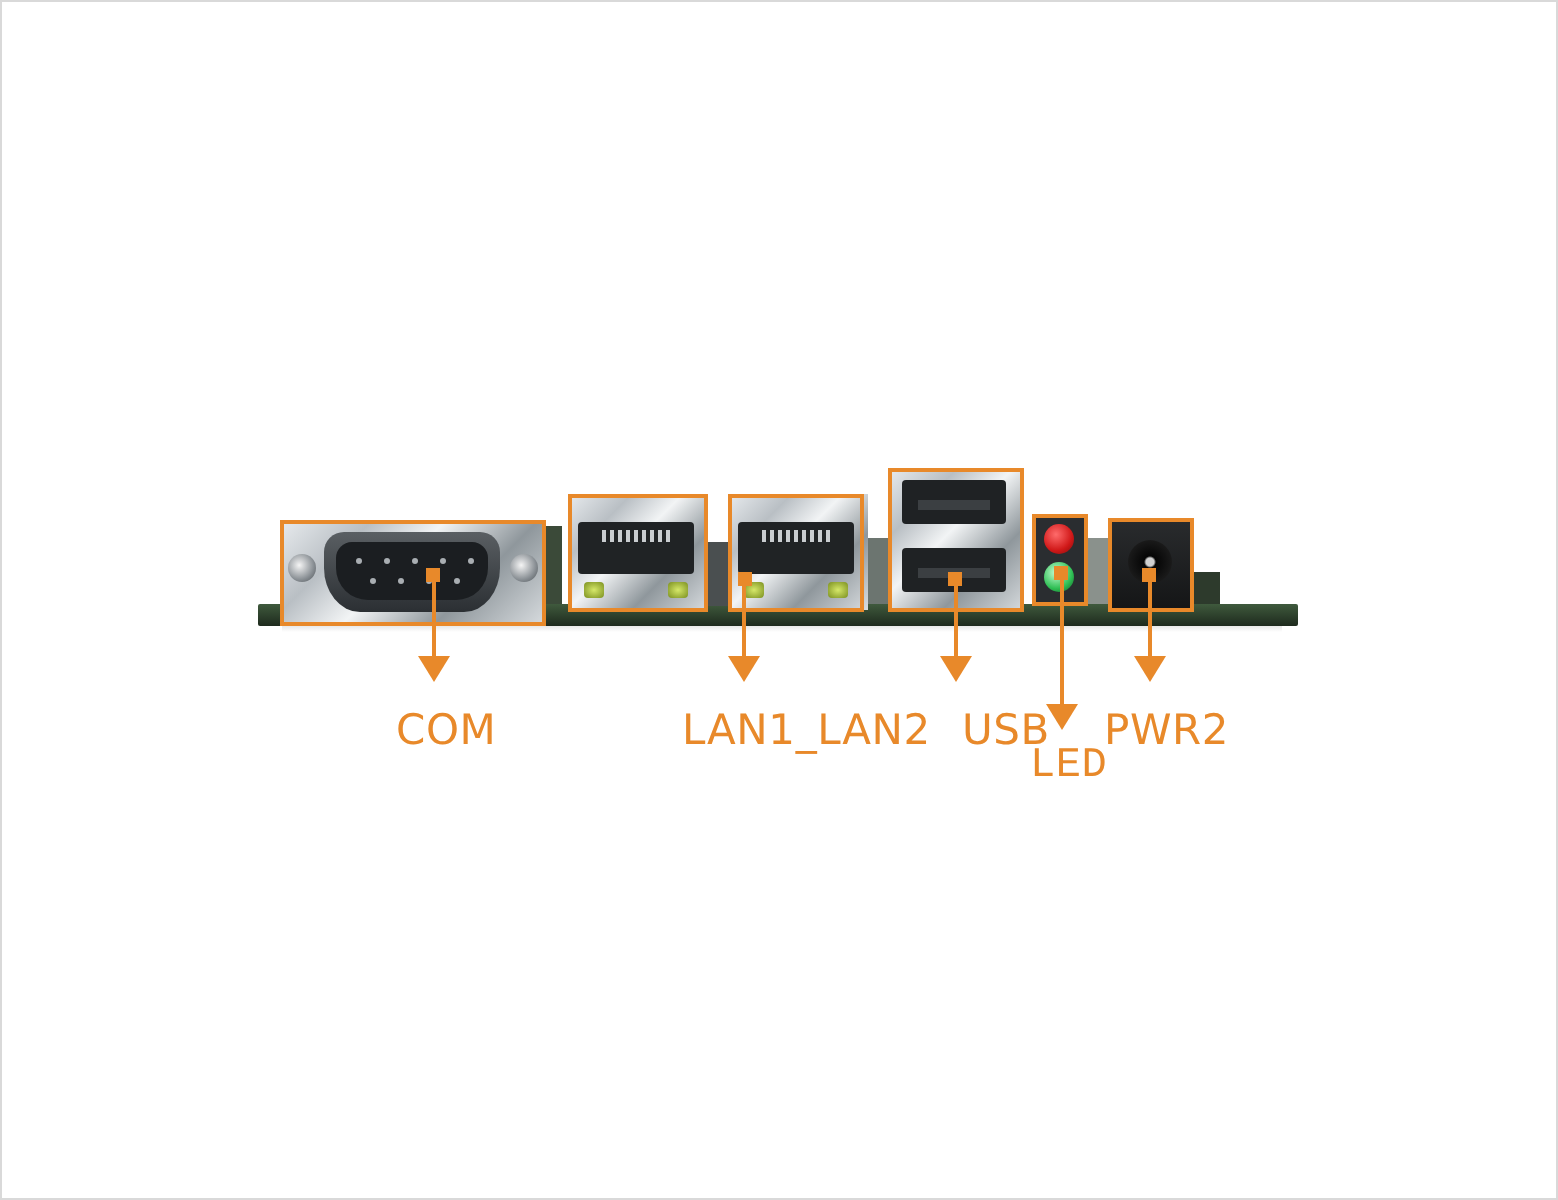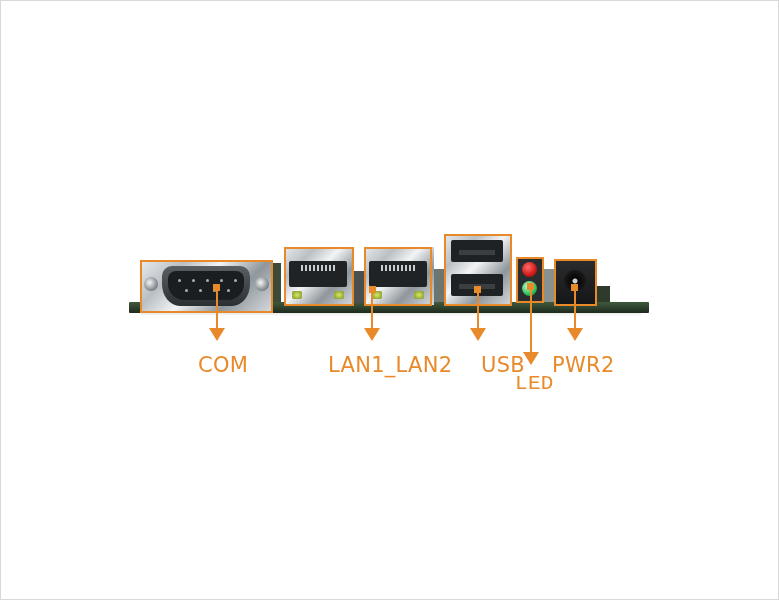--- a/index.html
+++ b/index.html
@@ -129,21 +129,21 @@
   <div class="hl" style="left:553px;top:258px;width:43px;height:47px;"></div>
 
   <div class="dot" style="left:212px;top:283px;"></div>
   <div class="line" style="left:215px;top:288px;height:40px;"></div>
   <div class="arrow" style="left:208px;top:327px;"></div>
   <div class="label" style="left:197px;top:352px;">COM</div>
 
   <div class="dot" style="left:368px;top:285px;"></div>
   <div class="line" style="left:370px;top:290px;height:38px;"></div>
   <div class="arrow" style="left:363px;top:327px;"></div>
-  <div class="label" style="left:327px;top:352px;text-align:center;">LAN1_LAN2</div>
+  <div class="label" style="left:340px;top:352px;text-align:center;">LAN1_LAN2</div>
 
   <div class="dot" style="left:473px;top:285px;"></div>
   <div class="line" style="left:476px;top:290px;height:38px;"></div>
   <div class="arrow" style="left:469px;top:327px;"></div>
   <div class="label" style="left:480px;top:352px;">USB</div>
 
   <div class="dot" style="left:526px;top:282px;"></div>
   <div class="line" style="left:529px;top:287px;height:66px;"></div>
   <div class="arrow" style="left:522px;top:351px;"></div>
   <div class="label" style="left:514px;top:371px;font-family:Liberation Mono, monospace;">LED</div>

